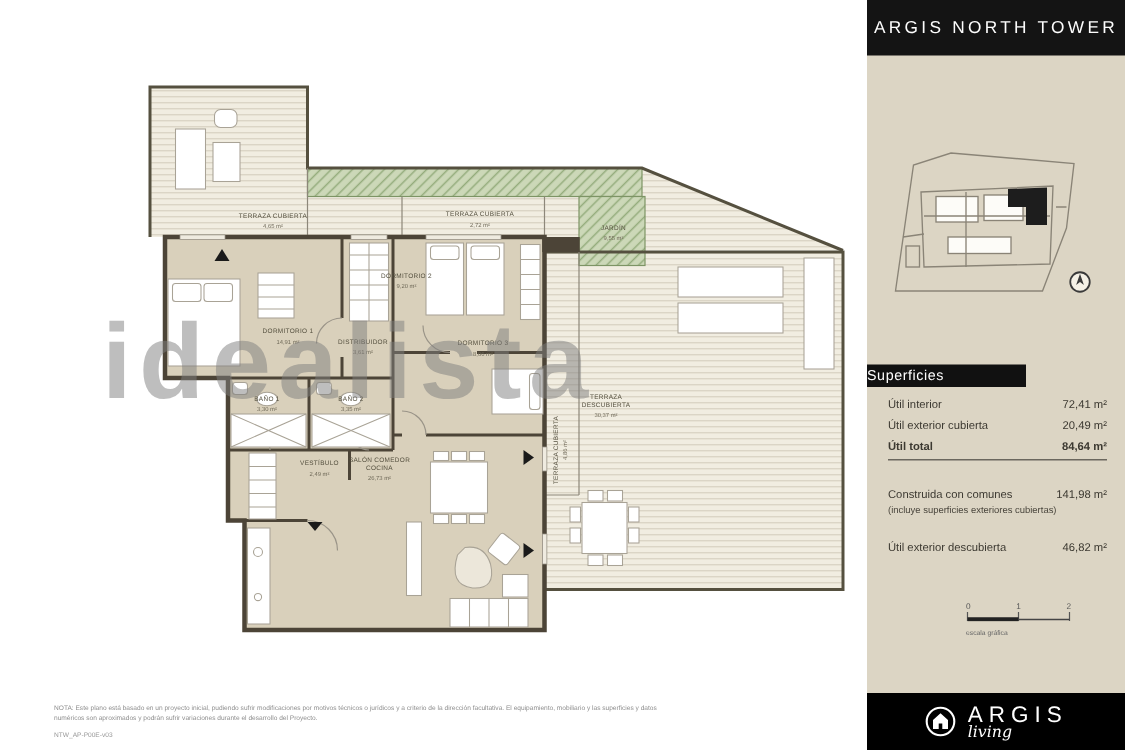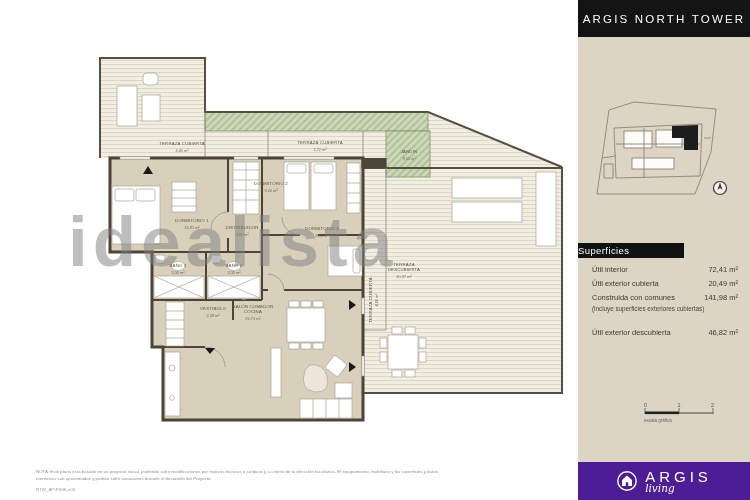--- a/index.html
+++ b/index.html
@@ -23,21 +23,21 @@
   .sb-siteplan{position:absolute;top:98px;left:16px;}
   .sb-bar{position:absolute;top:243px;left:0;width:106px;height:15px;background:#111;color:#fff;
           font-size:9.5px;line-height:15px;padding-left:0;letter-spacing:.4px;}
   .sb-rows{position:absolute;top:265px;left:14px;width:146px;font-size:7.5px;color:#3c3931;}
   .sb-row{display:flex;justify-content:space-between;margin-bottom:5px;}
   .sb-row.total{font-weight:bold;border-bottom:.6px solid #6b675e;padding-bottom:4px;margin-bottom:18px;}
   .sb-sub{font-size:6.3px;color:#4a463d;margin-top:-2px;margin-bottom:16px;}
   .sb-scale{position:absolute;top:402px;left:66px;width:70px;font-size:5.5px;color:#555;}
   .sb-scale .nums{display:flex;justify-content:space-between;}
   .sb-scale .cap{font-size:4.5px;color:#666;margin-top:1px;}
-  .sb-footer{position:absolute;bottom:0;left:0;width:100%;height:38px;background:#4c1d95;
+  .sb-footer{position:absolute;bottom:0;left:0;width:100%;height:38px;background:#000000;
              display:flex;align-items:center;justify-content:center;gap:7px;margin-top:40px;}
   .logo-text{display:flex;flex-direction:column;}
   .logo-brand{color:#fff;font-size:15px;letter-spacing:4px;font-weight:400;line-height:1;}
   .logo-sub{color:#fff;font-family:"DejaVu Serif",serif;font-style:italic;font-size:10.5px;
             text-align:left;margin-top:-2px;padding-right:2px;}
 </style>
 </head>
 <body>
 
 <div class="page">
@@ -260,20 +260,24 @@
 
     <div class="sb-rows">
       <div class="sb-row">
         <span>Útil interior</span>
         <span>72,41 m²</span>
       </div>
       <div class="sb-row">
         <span>Útil exterior cubierta</span>
         <span>20,49 m²</span>
       </div>
+      <div class="sb-row total">
+        <span>Útil total</span>
+        <span>84,64 m²</span>
+      </div>
       <div class="sb-row">
         <span>Construida con comunes</span>
         <span>141,98 m²</span>
       </div>
       <div class="sb-sub">(incluye superficies exteriores cubiertas)</div>
       <div class="sb-row">
         <span>Útil exterior descubierta</span>
         <span>46,82 m²</span>
       </div>
     </div>

